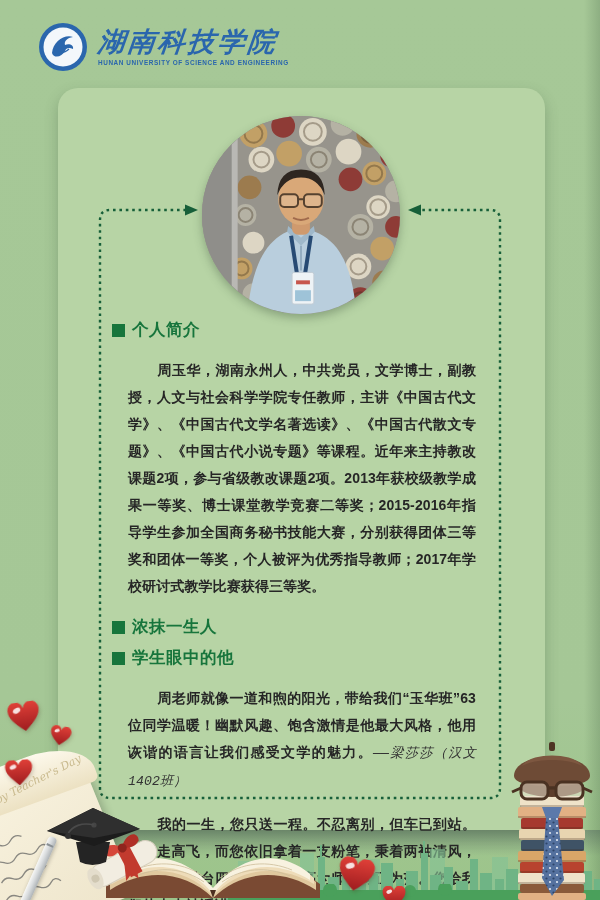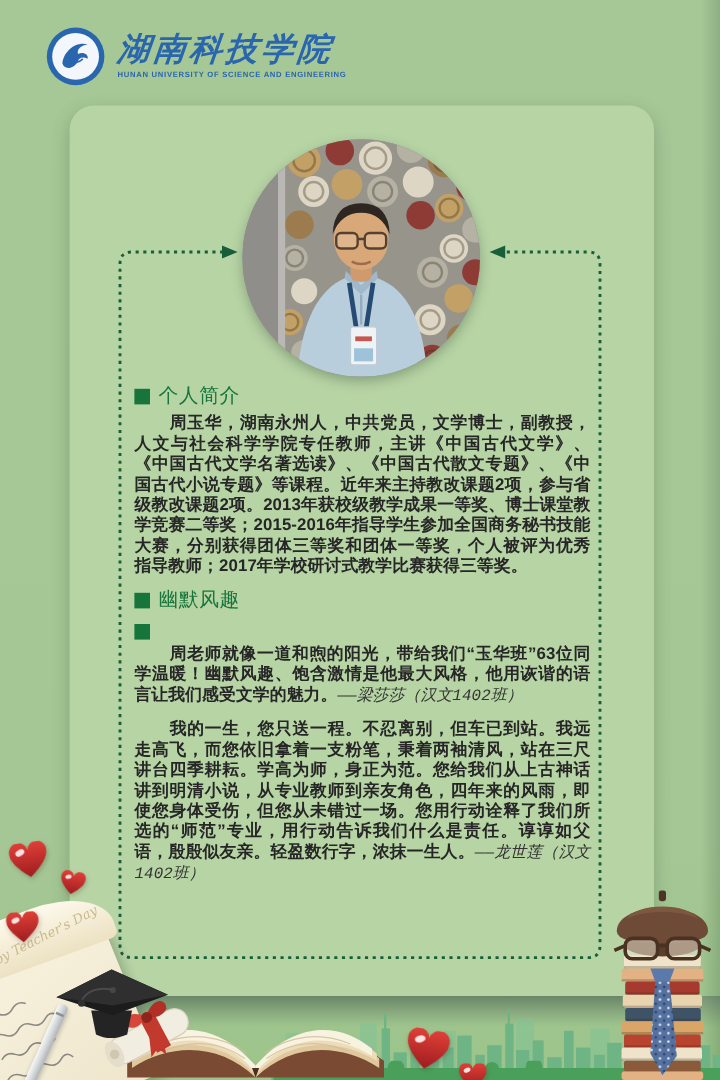--- a/index.html
+++ b/index.html
@@ -26,23 +26,23 @@
   
   .photo-ring{position:absolute;left:144px;top:28px;width:198px;height:198px;border-radius:50%;
         overflow:hidden;box-shadow:0 4px 10px rgba(50,70,50,.35);background:#8f8e8a;}
   .photo-ring svg{display:block;}
 
   .guides{position:absolute;inset:0;pointer-events:none;}
 
   
   .content{position:absolute;left:54px;top:222px;width:380px;color:#262626;}
   .sec-head{display:flex;align-items:center;gap:7px;color:#17753c;font-size:16.5px;
-        font-weight:400;margin:9px 0 3px 0;letter-spacing:.5px;}
+        font-weight:700;margin:9px 0 3px 0;letter-spacing:.5px;}
   .sec-square{width:13px;height:13px;background:#17753c;flex:0 0 auto;}
-  .content p{margin:0;font-size:14px;line-height:17px;text-align:justify;
+  .content p{margin:16px;font-size:14px;line-height:27px;text-align:justify;
         text-indent:2.1em;font-weight:600;letter-spacing:.1px;}
   .quote2{margin-top:11px !important;}
   .attr{font-family:Liberation Mono, monospace;font-style:italic;
         font-weight:500;font-size:13.2px;color:#333;}
 
   
   .letter{position:absolute;left:-20px;top:774px;width:132px;height:150px;z-index:7;
         transform:rotate(-22deg);background:linear-gradient(160deg,#f9f3e0 0%,#eee5cb 100%);
         border-radius:8px 26px 4px 4px;box-shadow:3px 4px 9px rgba(0,0,0,.20);}
   .letter::before{content:"";position:absolute;left:-8px;top:-18px;right:-10px;height:46px;
@@ -242,25 +242,26 @@
     <div class="content">
 
       <div class="sec-head">
         <span class="sec-square"></span>
         <span>个人简介</span>
       </div>
       <p>周玉华，湖南永州人，中共党员，文学博士，副教授，人文与社会科学学院专任教师，主讲《中国古代文学》、《中国古代文学名著选读》、《中国古代散文专题》、《中国古代小说专题》等课程。近年来主持教改课题2项，参与省级教改课题2项。2013年获校级教学成果一等奖、博士课堂教学竞赛二等奖；2015-2016年指导学生参加全国商务秘书技能大赛，分别获得团体三等奖和团体一等奖，个人被评为优秀指导教师；2017年学校研讨式教学比赛获得三等奖。</p>
 
       <div class="sec-head">
         <span class="sec-square"></span>
-        <span>幽默风趣</span>
+        <span>浓抹一生人</span>
       </div>
 
       <div class="sec-head">
         <span class="sec-square"></span>
+        <span>学生眼中的他</span>
       </div>
       <p><span>周老师就像一道和煦的阳光，带给我们“玉华班”63位同学温暖！幽默风趣、饱含激情是他最大风格，他用诙谐的语言让我们感受文学的魅力。</span><span class="attr">——梁莎莎（汉文1402班）</span></p>
       <p class="quote2"><span>我的一生，您只送一程。不忍离别，但车已到站。我远走高飞，而您依旧拿着一支粉笔，秉着两袖清风，站在三尺讲台四季耕耘。学高为师，身正为范。您给我们从上古神话讲到明清小说，从专业教师到亲友角色，四年来的风雨，即使您身体受伤，但您从未错过一场。您用行动诠释了我们所选的“师范”专业，用行动告诉我们什么是责任。谆谆如父语，殷殷似友亲。轻盈数行字，浓抹一生人。</span><span class="attr">——龙世莲（汉文1402班）</span></p>
 
     </div>
   </div>
 
   <div class="letter">
     <span class="letter-script">Happy Teacher's Day</span>
     <svg width="110" height="95" viewBox="0 0 110 95">

